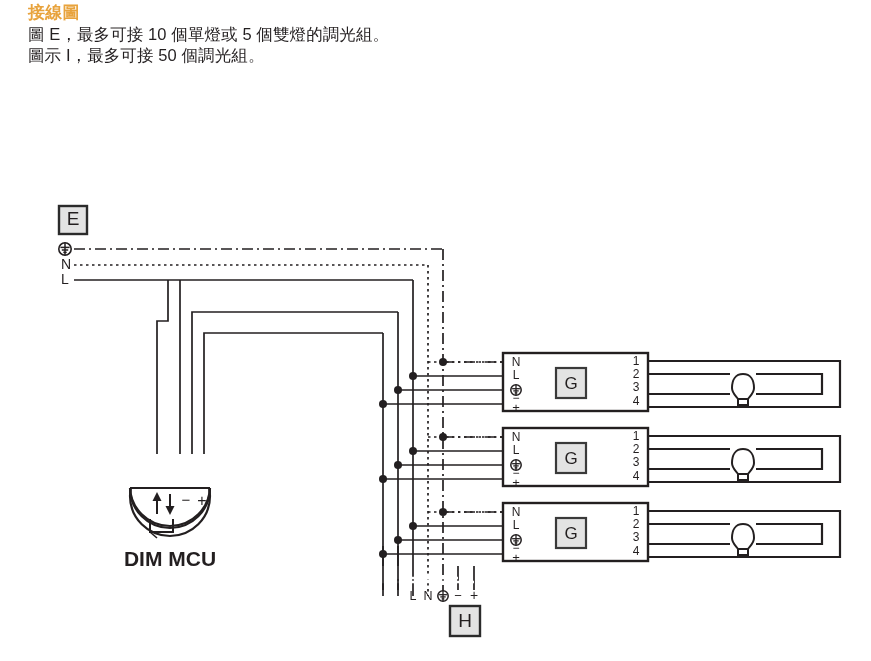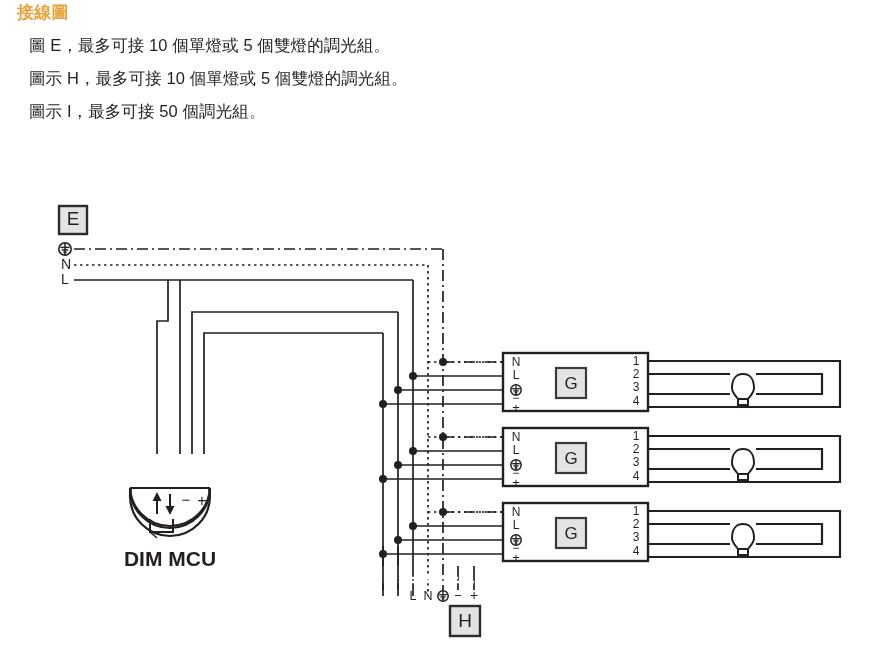--- a/index.html
+++ b/index.html
@@ -3,44 +3,43 @@
 <meta charset="utf-8">
 <style>
   html,body{margin:0;padding:0;background:#ffffff;}
   body{
     width:871px;height:661px;overflow:hidden;
     font-family:"Liberation Sans","DejaVu Sans",sans-serif;
     color:#231f20;
   }
   #page{position:relative;width:871px;height:661px;}
 
-  .text-block{position:absolute;left:17px;top:2px;width:820px;}
+  .text-block{position:absolute;left:28px;top:2px;width:820px;}
   .doc-title{
     font-size:17px;font-weight:700;color:#e8a33d;
     line-height:1.25;letter-spacing:0.2px;margin:0 0 1px 0;
   }
   .note-line{
     font-size:16.5px;color:#231f20;line-height:1.28;
-    white-space:nowrap;margin:12px;letter-spacing:0.1px;
+    white-space:nowrap;margin:0;letter-spacing:0.1px;
   }
 
   #diagram{position:absolute;left:0;top:186px;width:871px;height:475px;}
   svg{display:block;}
 
   .lbl{font-family:"Liberation Sans","DejaVu Sans",sans-serif;}
 </style>
 </head>
 <body>
 
 <div id="page">
 
   <div class="text-block">
     <div class="doc-title">接線圖</div>
     <div class="note-line">圖 E，最多可接 10 個單燈或 5 個雙燈的調光組。</div>
-    <div class="note-line">圖示 H，最多可接 10 個單燈或 5 個雙燈的調光組。</div>
     <div class="note-line">圖示 I，最多可接 50 個調光組。</div>
   </div>
 
   <div id="diagram">
   <svg width="871" height="475" viewBox="0 0 871 475" xmlns="http://www.w3.org/2000/svg">
     <defs>
       <g id="earthsym">
         <circle cx="0" cy="0" r="6.2" fill="#ffffff" stroke="#231f20" stroke-width="1.6"></circle>
         <line x1="0" y1="-6.2" x2="0" y2="6.2" stroke="#231f20" stroke-width="1.5"></line>
         <line x1="-4.6" y1="-1.6" x2="4.6" y2="-1.6" stroke="#231f20" stroke-width="1.5"></line>

